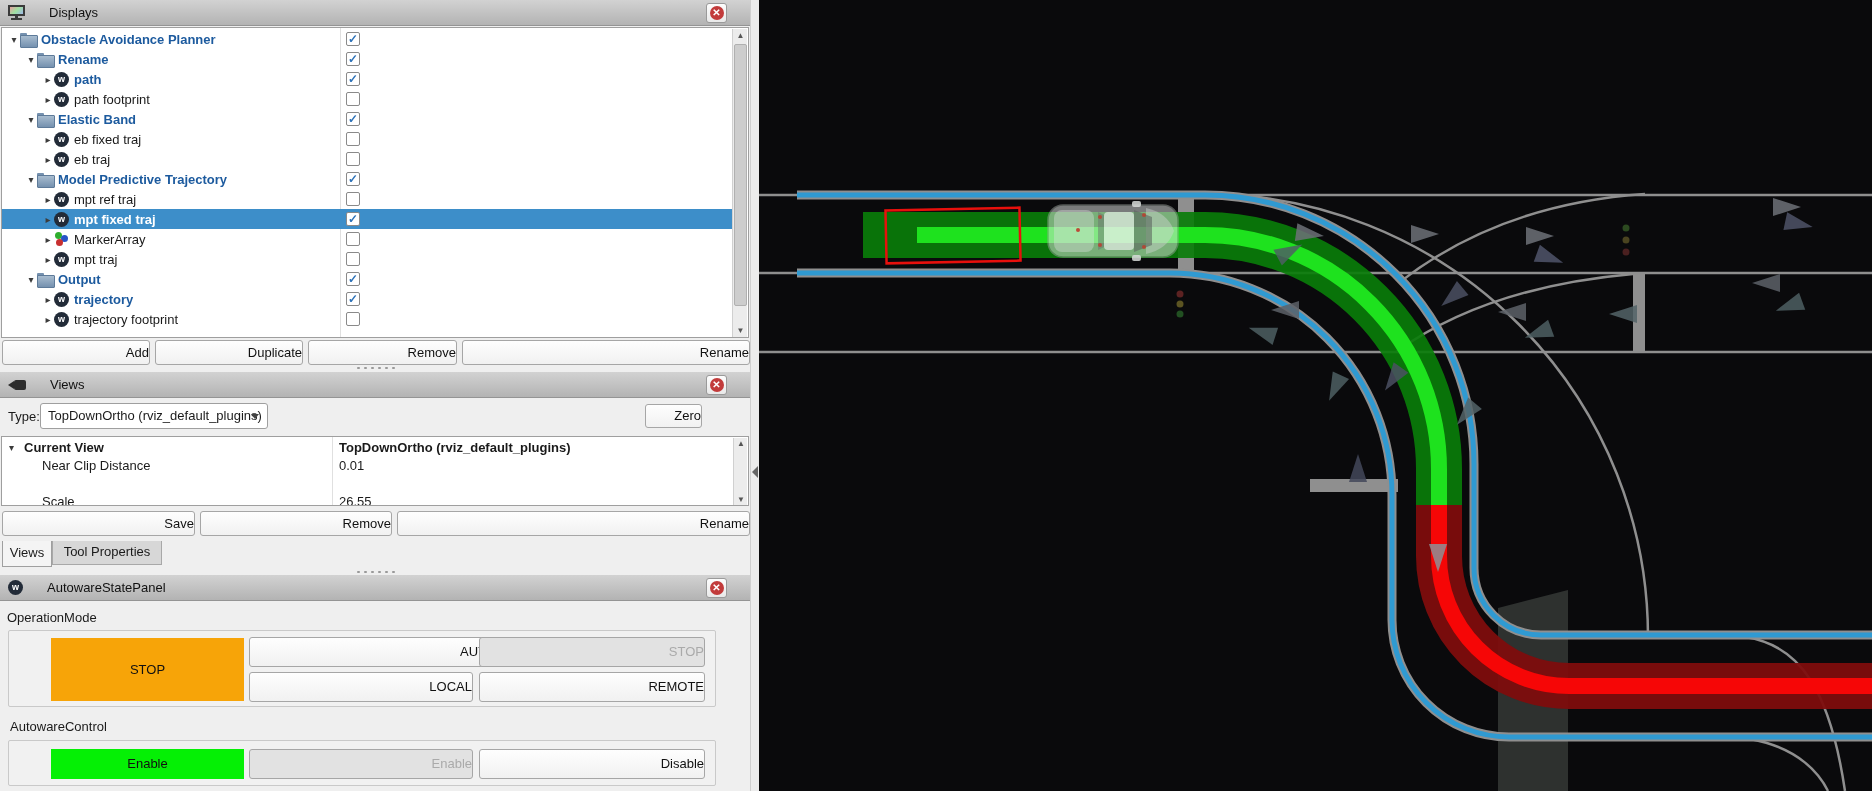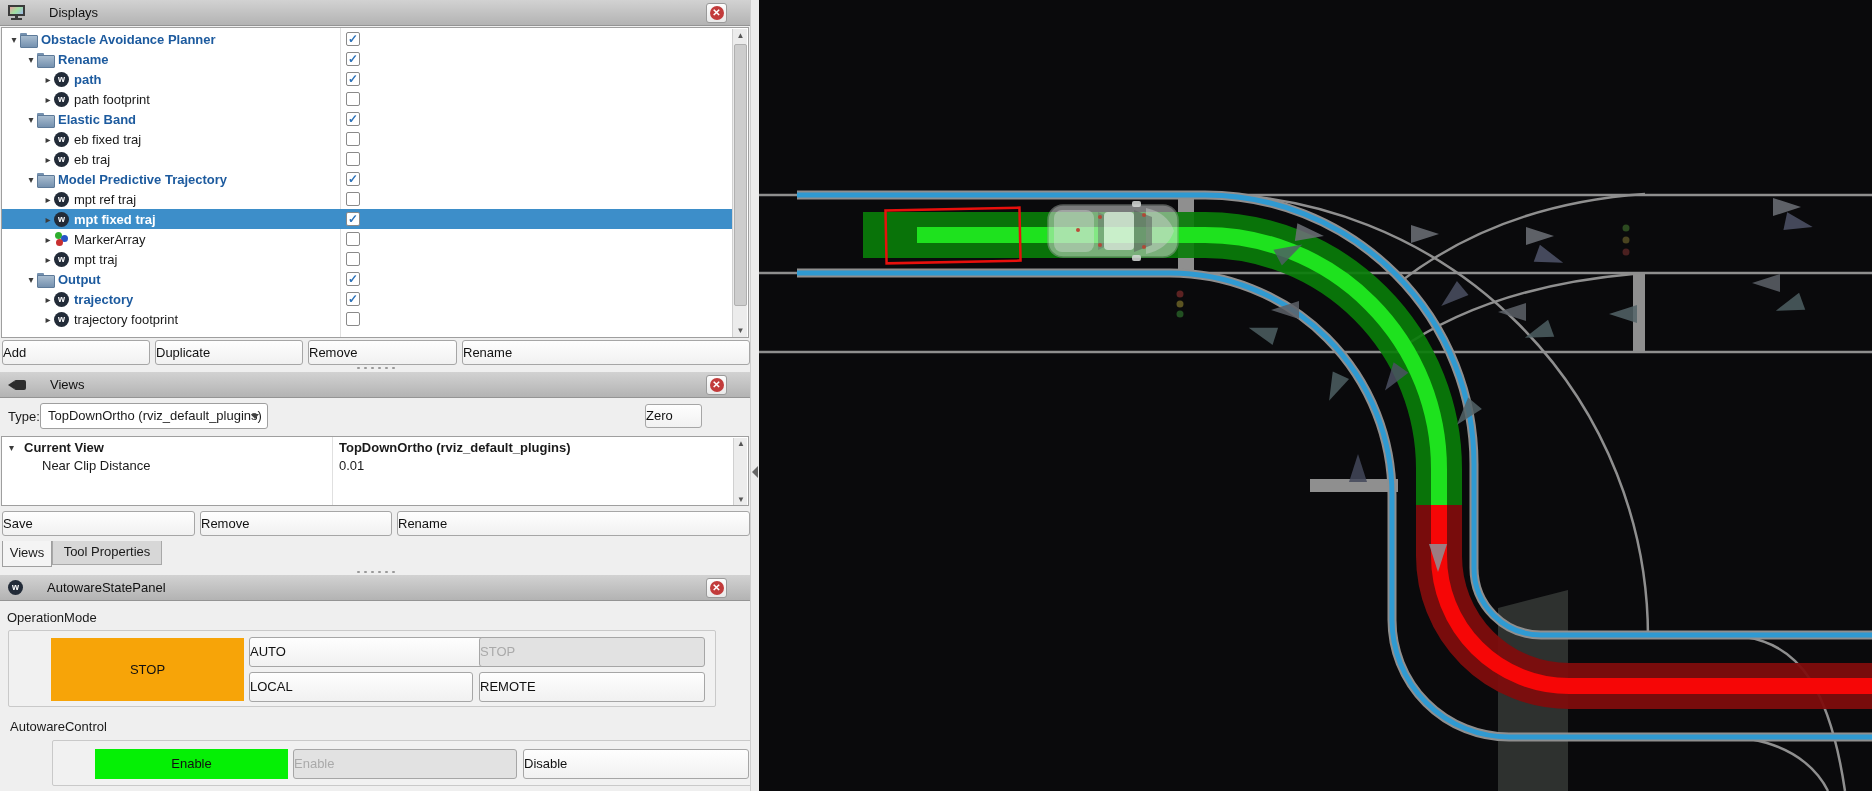--- a/index.html
+++ b/index.html
@@ -58,21 +58,21 @@
   .trow.selected .lbl { color:#fff; font-weight:bold; }
   .checkbox { position:absolute; left:344px; top:3px; width:14px; height:14px; background:#fff;
       border:1px solid #8a8a8a; border-radius:2px; font-size:12px; line-height:12px; text-align:center;
       color:#2d72b8; font-weight:bold; cursor:pointer; }
   .vscroll { position:absolute; right:1px; top:1px; width:15px; height:309px; background:#ececec; border-left:1px solid #d0d0d0; }
   .vscroll .arr { position:absolute; left:0; width:15px; height:14px; font-size:8px; color:#555; text-align:center; line-height:14px; }
   .vscroll .thumb { position:absolute; left:1px; width:13px; background:#cdcdcd; border:1px solid #b0b0b0; border-radius:2px; }
 
   
   .btn { position:absolute; height:25px; background:linear-gradient(#fefefe,#f1f1f1);
-      border:1px solid #a6a6a6; border-radius:3px; text-align:left; line-height:23px; cursor:pointer; color:#111; }
+      border:1px solid #a6a6a6; border-radius:3px; text-align:right; line-height:23px; cursor:pointer; color:#111; }
   .btn.disabled { background:#e2e2e2; color:#aaaaaa; cursor:default; }
 
   
   .typerow-label { position:absolute; left:8px; top:409px; }
   .combo { position:absolute; left:40px; top:403px; width:228px; height:26px; background:#fff;
       border:1px solid #9f9f9f; border-radius:3px; padding:4px 20px 0 7px; cursor:pointer; white-space:nowrap; overflow:hidden; }
   .combo .carrow { position:absolute; right:8px; top:10px; width:0; height:0;
       border-left:4px solid transparent; border-right:4px solid transparent; border-top:5px solid #444; }
   .proptable { position:absolute; left:1px; top:436px; width:748px; height:70px; background:#fff;
       border:1px solid #9f9f9f; overflow:hidden; }
@@ -259,20 +259,24 @@
       <div class="split"></div>
       <div class="prow root" style="top:1px;">
         <span class="pexp">▾</span>
         <span class="pname">Current View</span>
         <span class="pval">TopDownOrtho (rviz_default_plugins)</span>
       </div>
       <div class="prow" style="top:19px;">
         <span class="pname">Near Clip Distance</span>
         <span class="pval">0.01</span>
       </div>
+      <div class="prow" style="top:55px;">
+        <span class="pname">Scale</span>
+        <span class="pval">26.55</span>
+      </div>
       <div class="pscroll">
         <div class="arr" style="top:0;">▲</div>
         <div class="arr" style="bottom:0;">▼</div>
       </div>
     </div>
 
     <div id="views-buttons">
         <div class="btn" style="left: 2px; width: 193px; top: 511px;">Save</div>
         <div class="btn" style="left: 200px; width: 192px; top: 511px;">Remove</div>
         <div class="btn" style="left: 397px; width: 353px; top: 511px;">Rename</div>
@@ -296,21 +300,21 @@
       <div class="statusbox" id="opmode-status" style="left: 42px; top: 7px; width: 193px; height: 63px; line-height: 63px; background: rgb(247, 164, 8);">STOP</div>
       <div id="opmode-buttons">
           <div class="btn" style="left: 240px; width: 248px; top: 6px; height: 30px; line-height: 28px;">AUTO</div>
           <div class="btn disabled" style="left: 470px; width: 226px; top: 6px; height: 30px; line-height: 28px;">STOP</div>
           <div class="btn" style="left: 240px; width: 224px; top: 41px; height: 30px; line-height: 28px;">LOCAL</div>
           <div class="btn" style="left: 470px; width: 226px; top: 41px; height: 30px; line-height: 28px;">REMOTE</div>
         </div>
     </div>
 
     <div style="position:absolute;left:10px;top:719px;">AutowareControl</div>
-    <div class="gframe" style="top:740px;height:46px;margin-left:44px;">
+    <div class="gframe" style="top:740px;height:46px;">
       <div class="statusbox" id="control-status" style="left: 42px; top: 8px; width: 193px; height: 30px; line-height: 30px; background: rgb(5, 240, 5);">Enable</div>
       <div id="control-buttons">
           <div class="btn disabled" style="left: 240px; width: 224px; top: 8px; height: 30px; line-height: 28px;">Enable</div>
           <div class="btn" style="left: 470px; width: 226px; top: 8px; height: 30px; line-height: 28px;">Disable</div>
         </div>
     </div>
   </div>
 
   <div class="strip">
     <div class="handle"></div>

